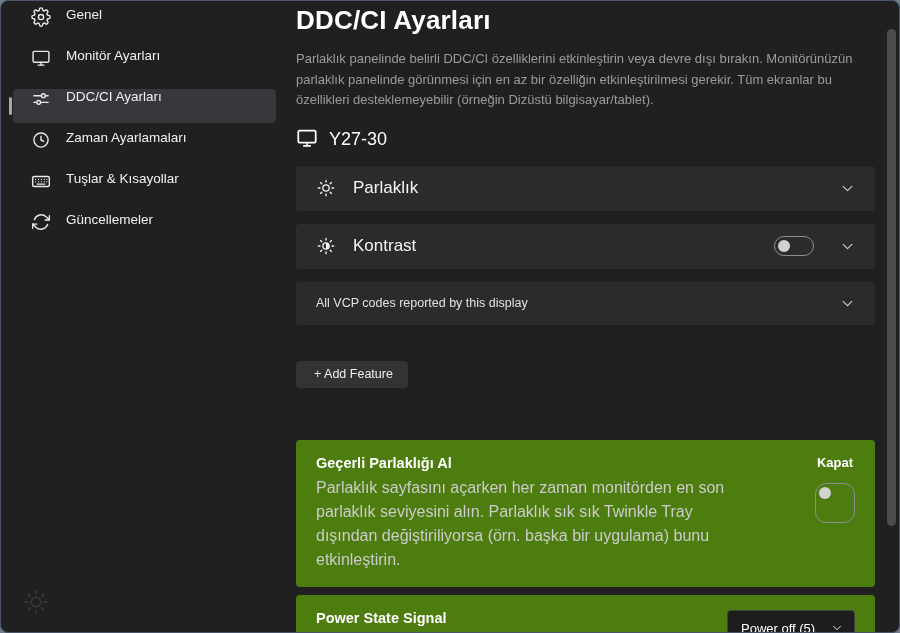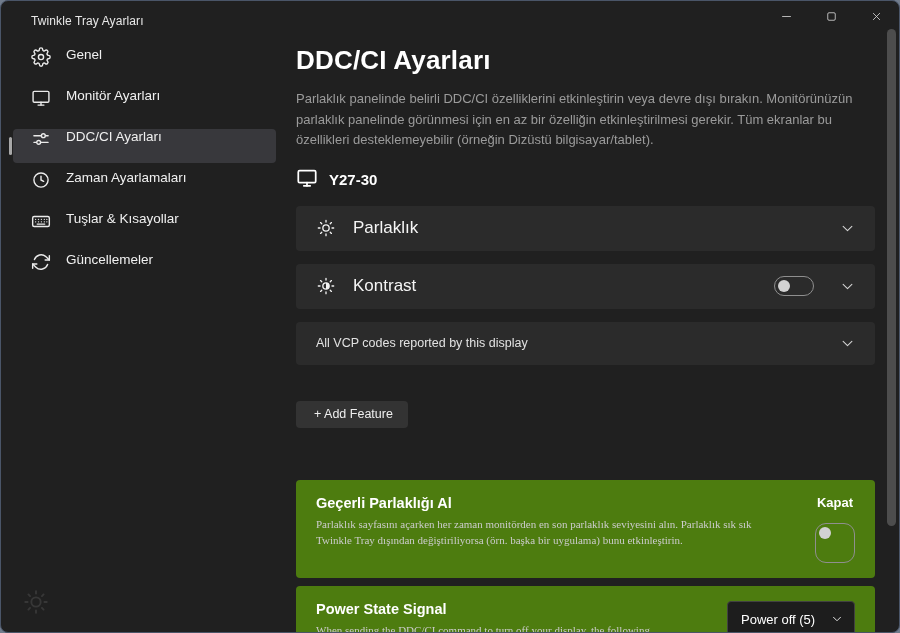--- a/index.html
+++ b/index.html
@@ -79,21 +79,21 @@
     font-size: 13px;
     line-height: 1.58;
     color: #9b9b9b;
     padding-right: 6px;
   }
   .device-row {
     margin-top: 16px;
     display: flex; align-items: center; gap: 11px;
   }
   .device-row svg { width: 22px; height: 22px; stroke: #ffffff; fill: none; stroke-width: 1.9; stroke-linecap: round; }
-  .device-name { font-size: 15px; font-weight: 700; }
+  .device-name { font-size: 18px; font-weight: 400; }
   .features { margin-top: 13px; }
   .feature {
     background: #2b2b2b;
     border-radius: 4px;
     height: 45px;
     margin-bottom: 13px;
     display: flex;
     align-items: center;
     padding: 0 20px;
     cursor: pointer;
@@ -138,21 +138,21 @@
   .section {
     background: #4d7c0f;
     border-radius: 4px;
     padding: 15px 20px;
     margin-bottom: 8px;
     display: flex;
     gap: 36px;
   }
   .section-text { flex: 1; min-width: 0; }
   .section-title { font-size: 14.5px; font-weight: 700; margin-bottom: 5px; }
-  .section-desc { font-size: 11px; line-height: 1.5; color: #cccccc; max-width: 440px; font-family: Liberation Serif, serif; }
+  .section-desc { font-size: 16px; line-height: 1.5; color: #cccccc; max-width: 440px; }
   .section-control { display: flex; align-items: center; gap: 13px; margin-left: 16px; flex-direction: column; }
   .control-label { font-size: 13px; font-weight: 700; color: #ffffff; }
   .select-box {
     width: 128px; height: 38px;
     background: #1d1d1d;
     border: 1px solid #414141;
     border-radius: 4px;
     display: flex; align-items: center; justify-content: space-between;
     padding: 0 11px 0 13px;
     cursor: pointer;
@@ -175,41 +175,20 @@
     width: 28px; height: 28px;
     opacity: .10;
   }
   .watermark svg { width: 28px; height: 28px; stroke: #ffffff; fill: none; stroke-width: 1.6; stroke-linecap: round; }
 </style>
 </head>
 <body>
 
 <div class="window">
 
-  <div class="titlebar">
-    <span class="titlebar-title">Twinkle Tray Ayarları</span>
-    <div class="win-controls">
-      <div class="win-btn">
-        <span><svg viewBox="0 0 24 24">
-              <line x1="5" y1="12" x2="19" y2="12"></line>
-            </svg></span>
-      </div>
-      <div class="win-btn">
-        <span><svg viewBox="0 0 24 24">
-              <rect x="6" y="6" width="12" height="12" rx="2"></rect>
-            </svg></span>
-      </div>
-      <div class="win-btn">
-        <span><svg viewBox="0 0 24 24">
-              <line x1="6.5" y1="6.5" x2="17.5" y2="17.5"></line>
-              <line x1="17.5" y1="6.5" x2="6.5" y2="17.5"></line>
-            </svg></span>
-      </div>
-    </div>
-  </div>
 
   <div class="body-row">
 
     <nav class="sidebar">
 
       <div class="side-item">
         <span class="side-icon">
           <svg viewBox="0 0 24 24">
               <circle cx="12" cy="12" r="3.1"></circle>
               <path d="M19.4 15a1.65 1.65 0 0 0 .33 1.82l.06.06a2 2 0 0 1-2.83 2.83l-.06-.06a1.65 1.65 0 0 0-1.82-.33 1.65 1.65 0 0 0-1 1.51V21a2 2 0 0 1-4 0v-.09A1.65 1.65 0 0 0 9 19.4a1.65 1.65 0 0 0-1.82.33l-.06.06a2 2 0 0 1-2.83-2.83l.06-.06a1.65 1.65 0 0 0 .33-1.82 1.65 1.65 0 0 0-1.51-1H3a2 2 0 0 1 0-4h.09A1.65 1.65 0 0 0 4.6 9a1.65 1.65 0 0 0-.33-1.82l-.06-.06a2 2 0 0 1 2.83-2.83l.06.06a1.65 1.65 0 0 0 1.82.33H9a1.65 1.65 0 0 0 1-1.51V3a2 2 0 0 1 4 0v.09a1.65 1.65 0 0 0 1 1.51 1.65 1.65 0 0 0 1.82-.33l.06-.06a2 2 0 0 1 2.83 2.83l-.06.06a1.65 1.65 0 0 0-.33 1.82V9a1.65 1.65 0 0 0 1.51 1H21a2 2 0 0 1 0 4h-.09a1.65 1.65 0 0 0-1.51 1z"></path>

